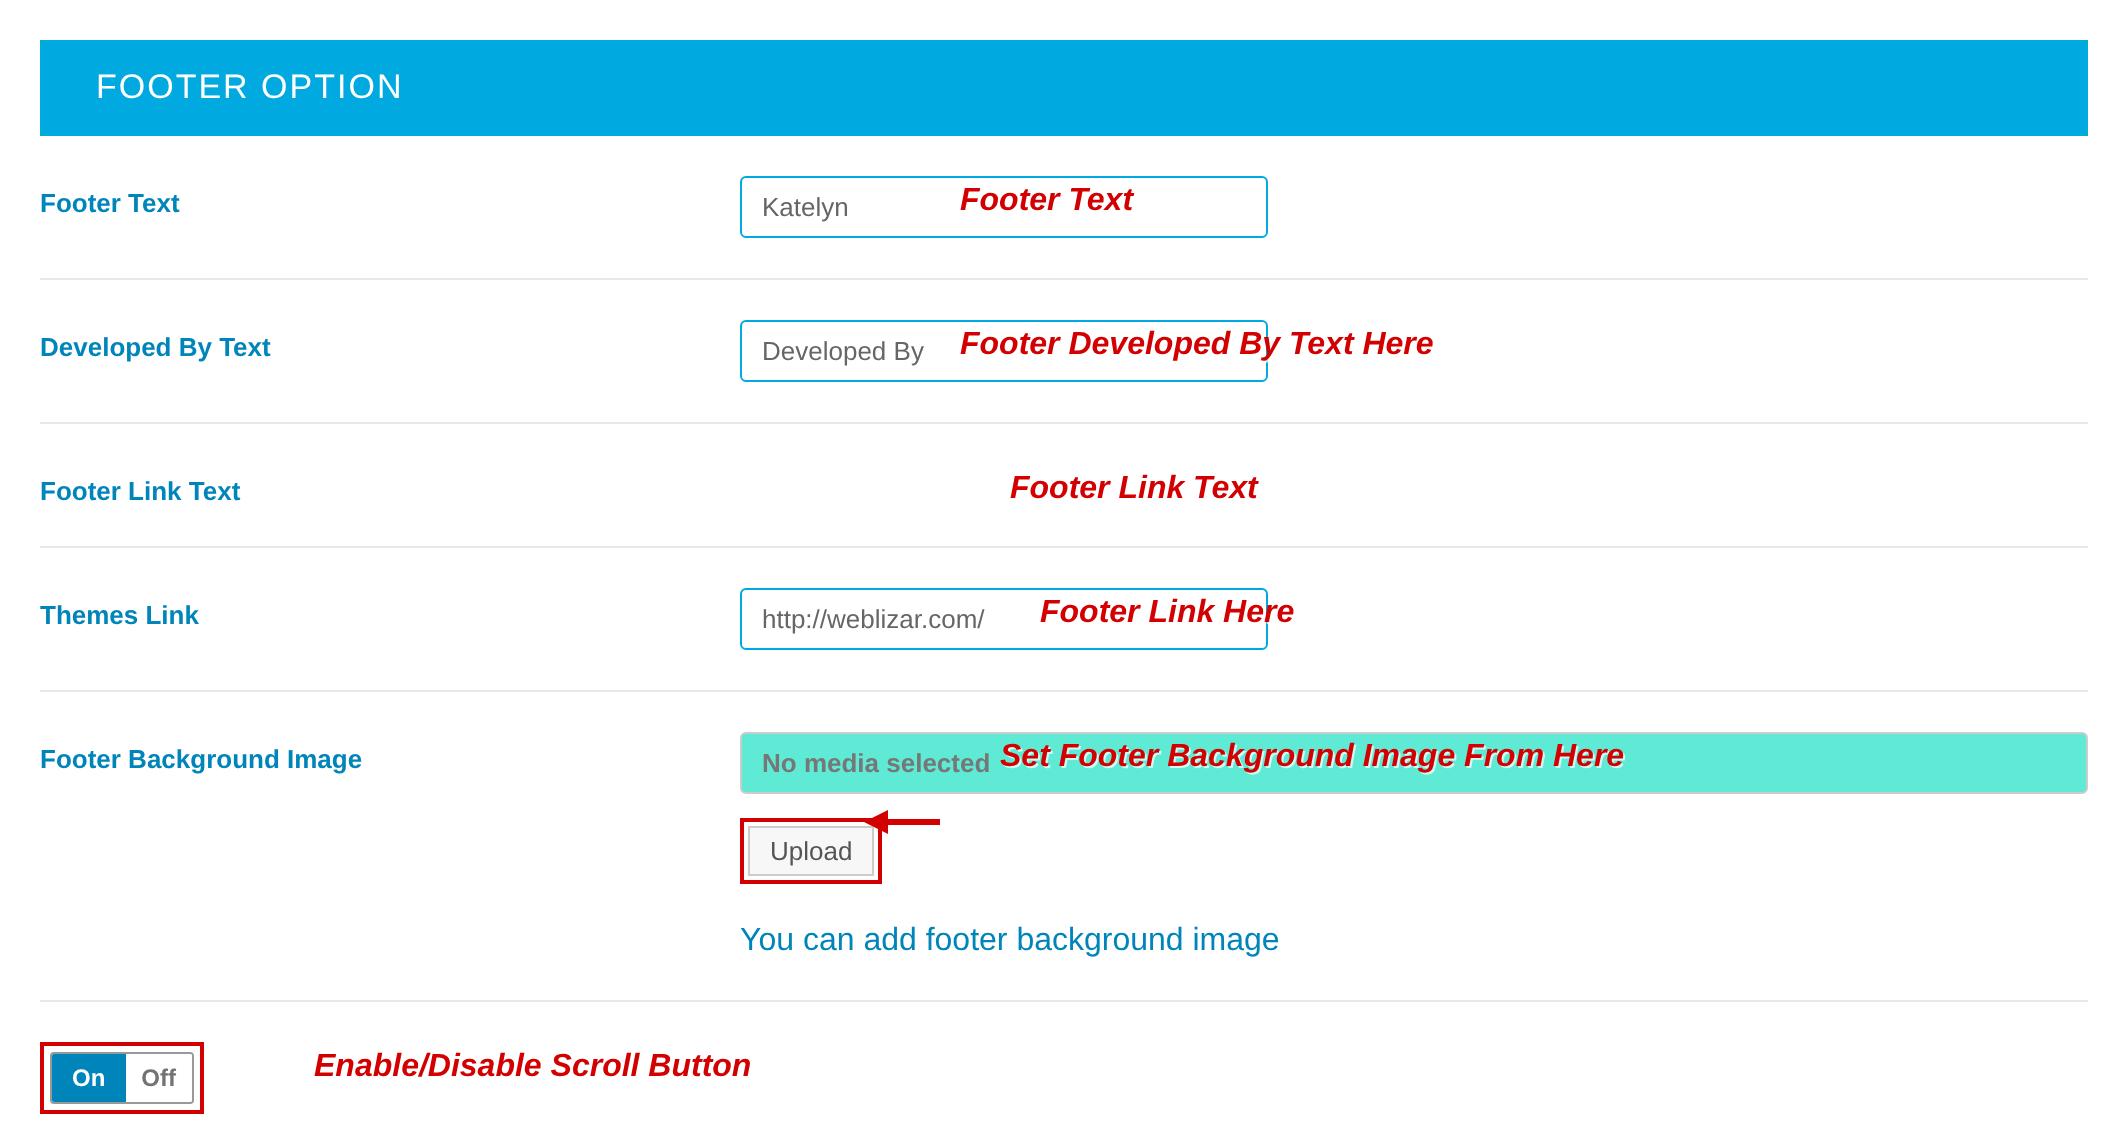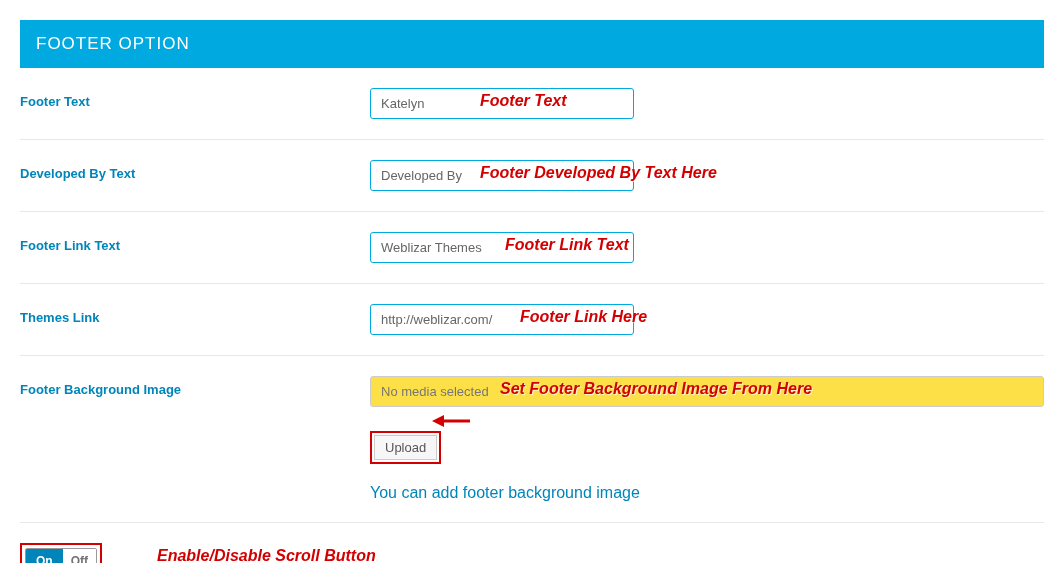--- a/index.html
+++ b/index.html
@@ -10,21 +10,21 @@
     body {
       font-family: Arial, sans-serif;
       font-size: 13px;
       background: #fff;
       color: #333;
       width: 1064px;
     }
     .header-bar {
       background: #00a9e0;
       color: #fff;
-      padding: 14px 16px;
+      padding: 14px 28px;
       font-size: 17px;
       letter-spacing: 1px;
       margin: 20px 20px 0 20px;
     }
     .form-section {
       padding: 0 20px;
     }
     .form-row {
       display: flex;
       align-items: flex-start;
@@ -51,26 +51,27 @@
       border-radius: 3px;
       padding: 7px 10px;
       width: 264px;
       font-size: 13px;
       color: #666;
       outline: none;
     }
     .media-bar {
       border: 1px solid #ccc;
       border-radius: 3px;
-      background: #fde047;
+      background: #5eead4;
       padding: 7px 10px;
       width: 100%;
       font-size: 13px;
       color: #777;
-      margin-bottom: 24px;
+      margin-bottom: 12px;
+      font-weight: bold;
     }
     .upload-wrap {
       border: 2px solid #d20000;
       display: inline-block;
       padding: 2px;
       margin-bottom: 20px;
     }
     .upload-btn {
       background: #f7f7f7;
       border: 1px solid #ccc;
@@ -146,21 +147,20 @@
     <div class="label-col">Developed By Text</div>
     <div class="input-col">
       <input type="text" class="text-input" value="Developed By" style="">
       <span class="annotation" style="left:110px; top:4px;">Footer Developed By Text Here</span>
     </div>
   </div>
 
   <div class="form-row">
     <div class="label-col">Footer Link Text</div>
     <div class="input-col">
-      <input type="text" class="text-input" value="Weblizar Themes" style="">
       <span class="annotation" style="left:135px; top:4px;">Footer Link Text</span>
     </div>
   </div>
 
   <div class="form-row">
     <div class="label-col">Themes Link</div>
     <div class="input-col">
       <input type="text" class="text-input" value="http://weblizar.com/" style="">
       <span class="annotation" style="left:150px; top:4px;">Footer Link Here</span>
     </div>

